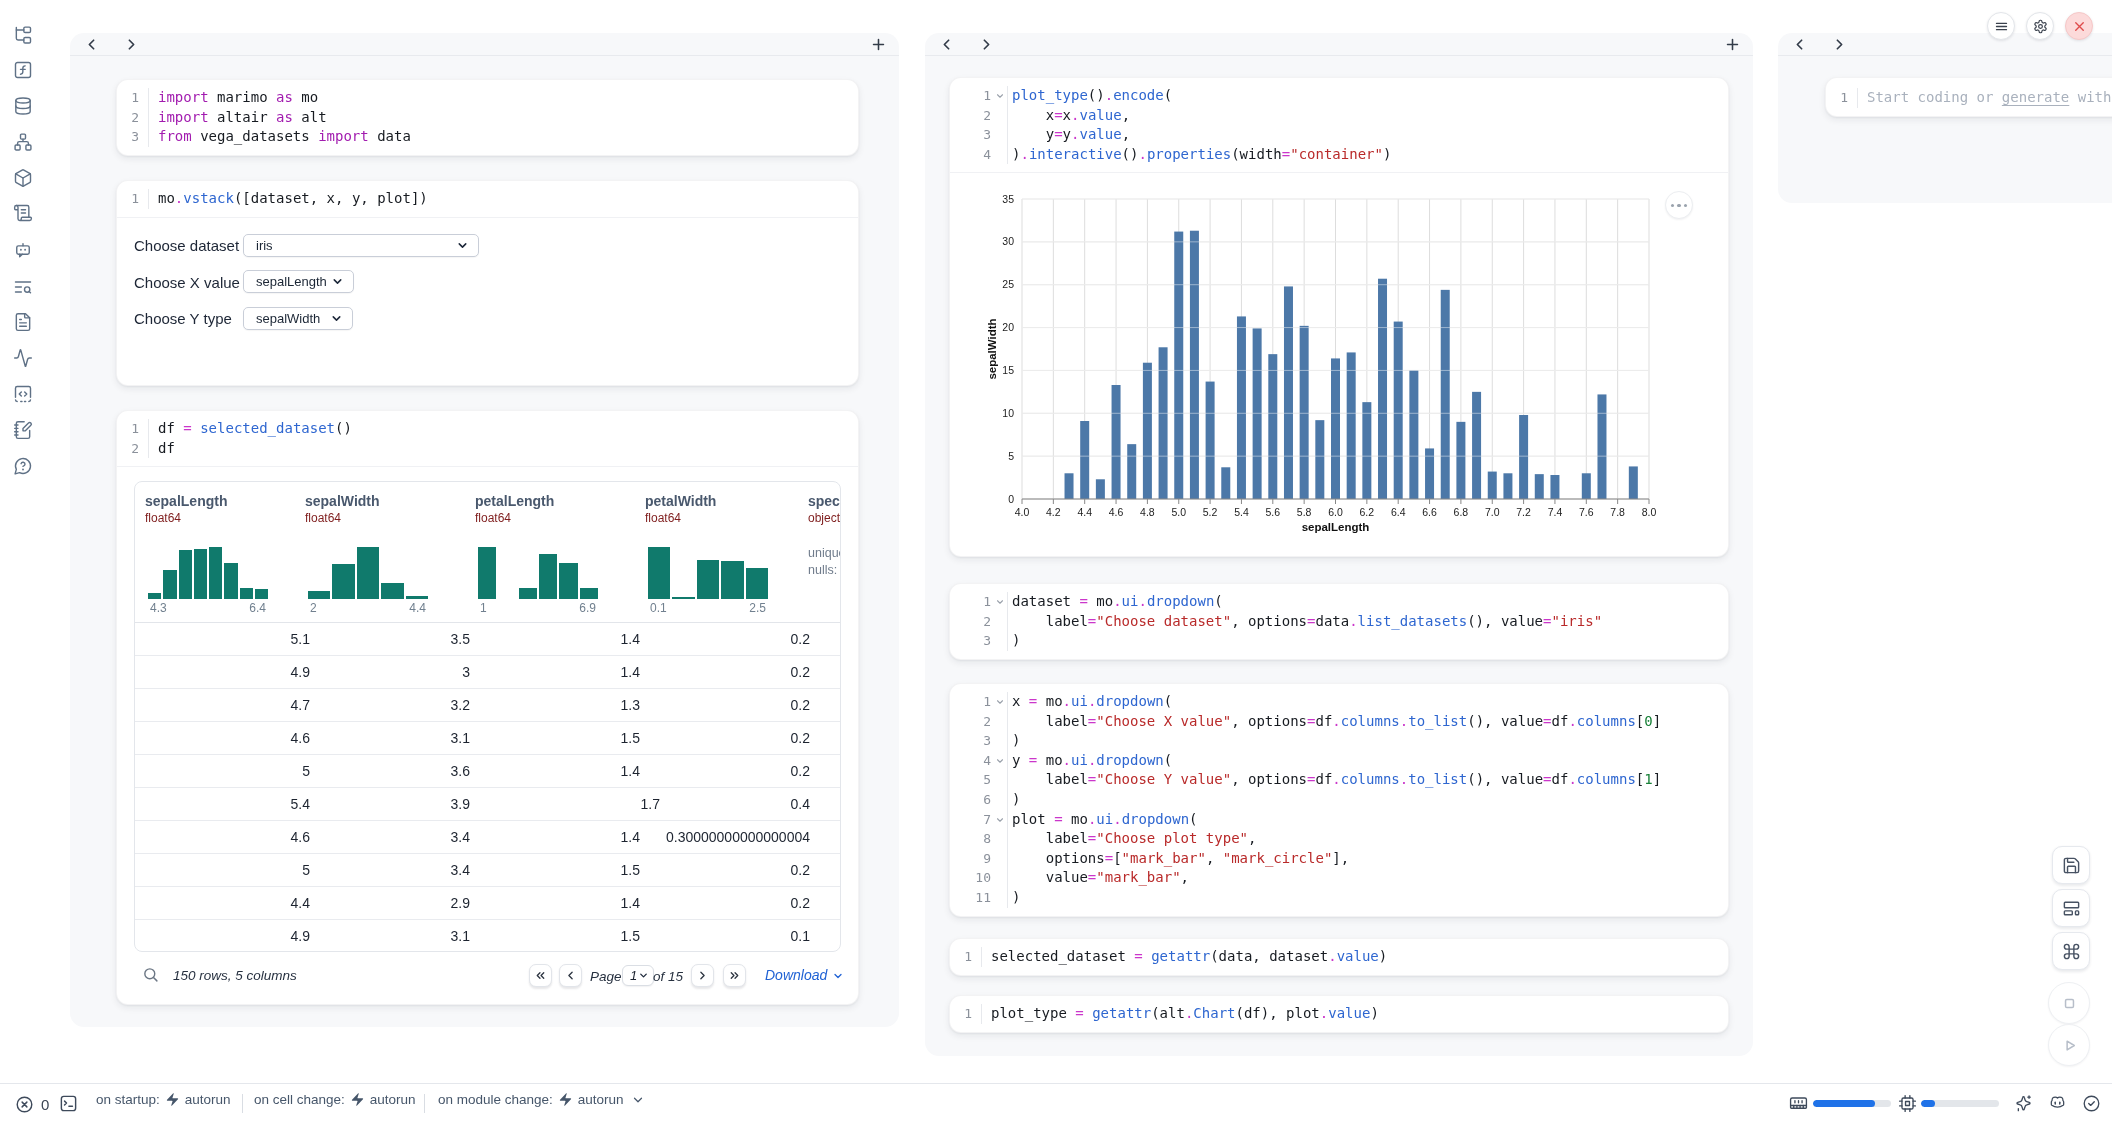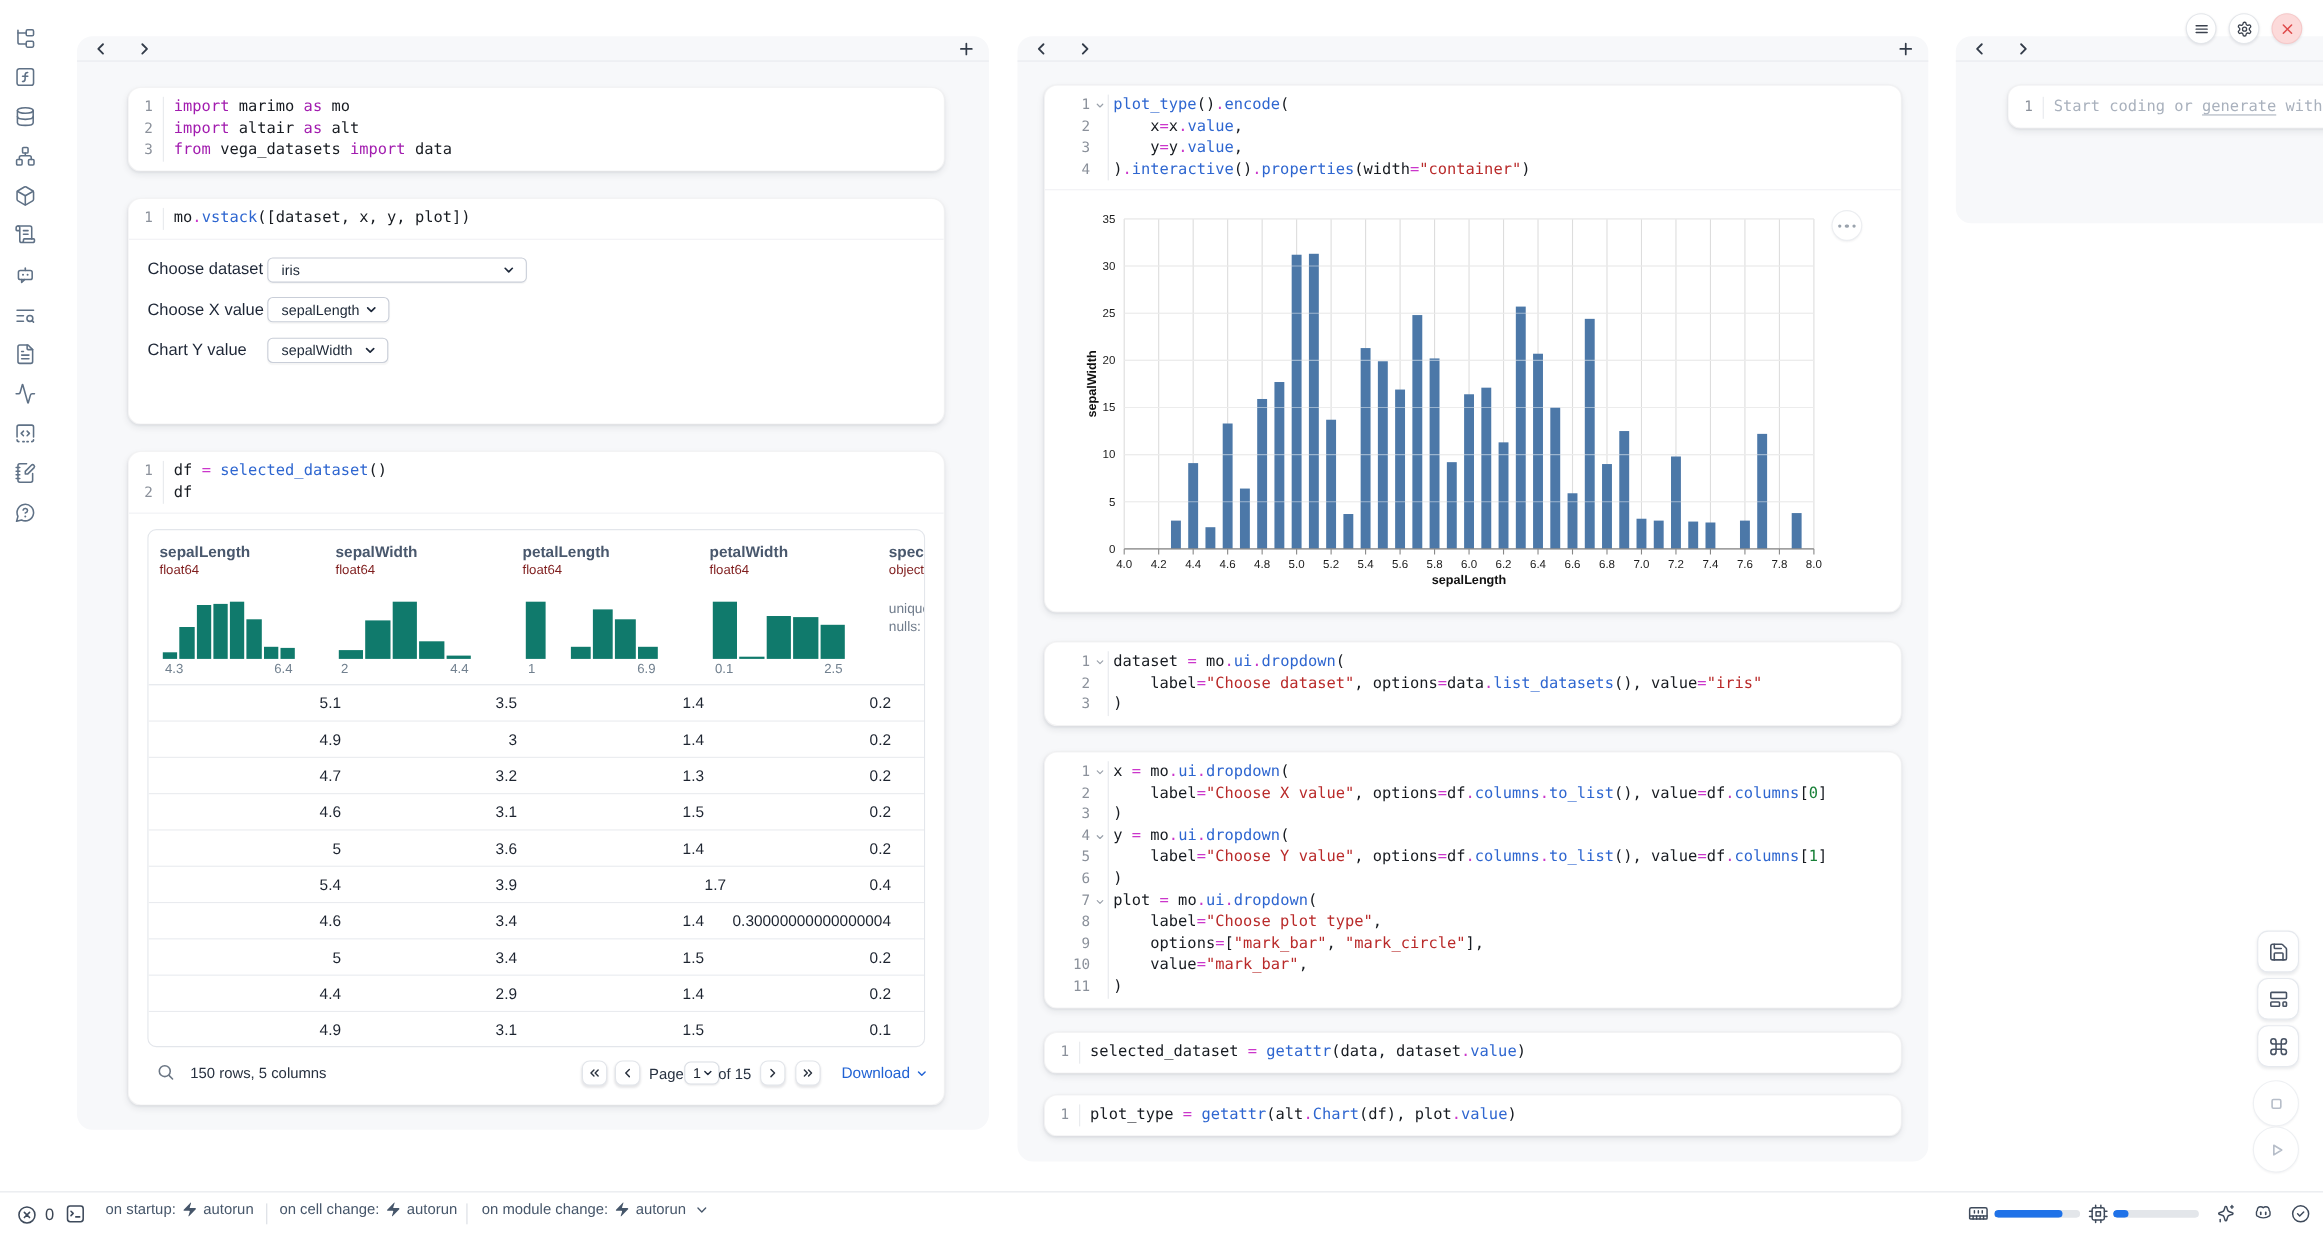--- a/index.html
+++ b/index.html
@@ -65,21 +65,21 @@
   .tc-name { margin-top:11px; font-size:14px; font-weight:bold; color:#49586d; white-space:nowrap; }
   .tc-dtype { margin-top:2px; font-size:12px; color:#7f1d1d; white-space:nowrap; }
   .tc-hist { position:absolute; left:3px; top:65px; width:120px; height:52px; display:flex; align-items:flex-end; gap:2px; }
   .tc-hist i { flex:1; background:#107a6c; display:block; }
   .tc-range { position:absolute; left:3px; top:119px; width:120px; display:flex; justify-content:space-between; font-size:12px; color:#71808f; padding:0 2px; }
   .tc-stats { position:absolute; top:63px; font-size:12.5px; color:#707c8c; line-height:17px; white-space:nowrap; }
   .tbl-row { position:relative; height:33px; border-bottom:1px solid #e9ebef; }
   .tbl-row:last-child { border-bottom:none; }
   .tbl-cell { position:absolute; top:0; height:33px; line-height:33px; font-size:14px; color:#1d2430; white-space:nowrap; overflow:hidden;text-align:right; }
   .tbl-footer { position:relative; height:52px; }
-  .tf-abs { position:absolute; }
+  .tf-abs { position:absolute;font-style:italic; }
   .pg-btn { position:absolute; top:12px; width:23px; height:23px; border:1px solid #e2e5ea; border-radius:7px; background:#fff;
             box-shadow:0 1.5px 2px rgba(15,23,42,.10); color:#2c3440; display:flex; align-items:center; justify-content:center; cursor:pointer; }
   .pg-btn svg { width:13px; height:13px; }
   .tf-text { top:16px; font-size:13.5px; color:#273140; }
   .pg-select { top:13px; width:32px; height:21px; border:1px solid #dadee4; border-radius:6px; background:#fff; display:flex; align-items:center;
                font-size:13px; color:#1d2430; padding:0 4px 0 7px; box-shadow:0 1px 1.5px rgba(15,23,42,.06); cursor:pointer; }
   .pg-select svg { width:11px; height:11px; margin-left:auto; color:#1e293b; }
   .dl-link { top:15px; font-size:14px; color:#2062d4; display:flex; align-items:center; gap:5px; cursor:pointer; }
   .dl-link svg { width:12px; height:12px; margin-top:2px; }
 
@@ -270,21 +270,21 @@
             <div class="ui-select" style="left: 126px; width: 111px;">
               <span>sepalLength</span>
               <span class="chev">
                 <svg viewBox="0 0 24 24" fill="none" stroke="currentColor" stroke-width="2.8" stroke-linecap="round" stroke-linejoin="round">
                   <path d="m6 9 6 6 6-6"></path>
                 </svg>
               </span>
             </div>
           </div>
           <div class="ui-row">
-            <span class="ui-label">Chart Y value</span>
+            <span class="ui-label">Choose Y type</span>
             <div class="ui-select" style="left: 126px; width: 110px;">
               <span>sepalWidth</span>
               <span class="chev">
                 <svg viewBox="0 0 24 24" fill="none" stroke="currentColor" stroke-width="2.8" stroke-linecap="round" stroke-linejoin="round">
                   <path d="m6 9 6 6 6-6"></path>
                 </svg>
               </span>
             </div>
           </div>
         </div>

